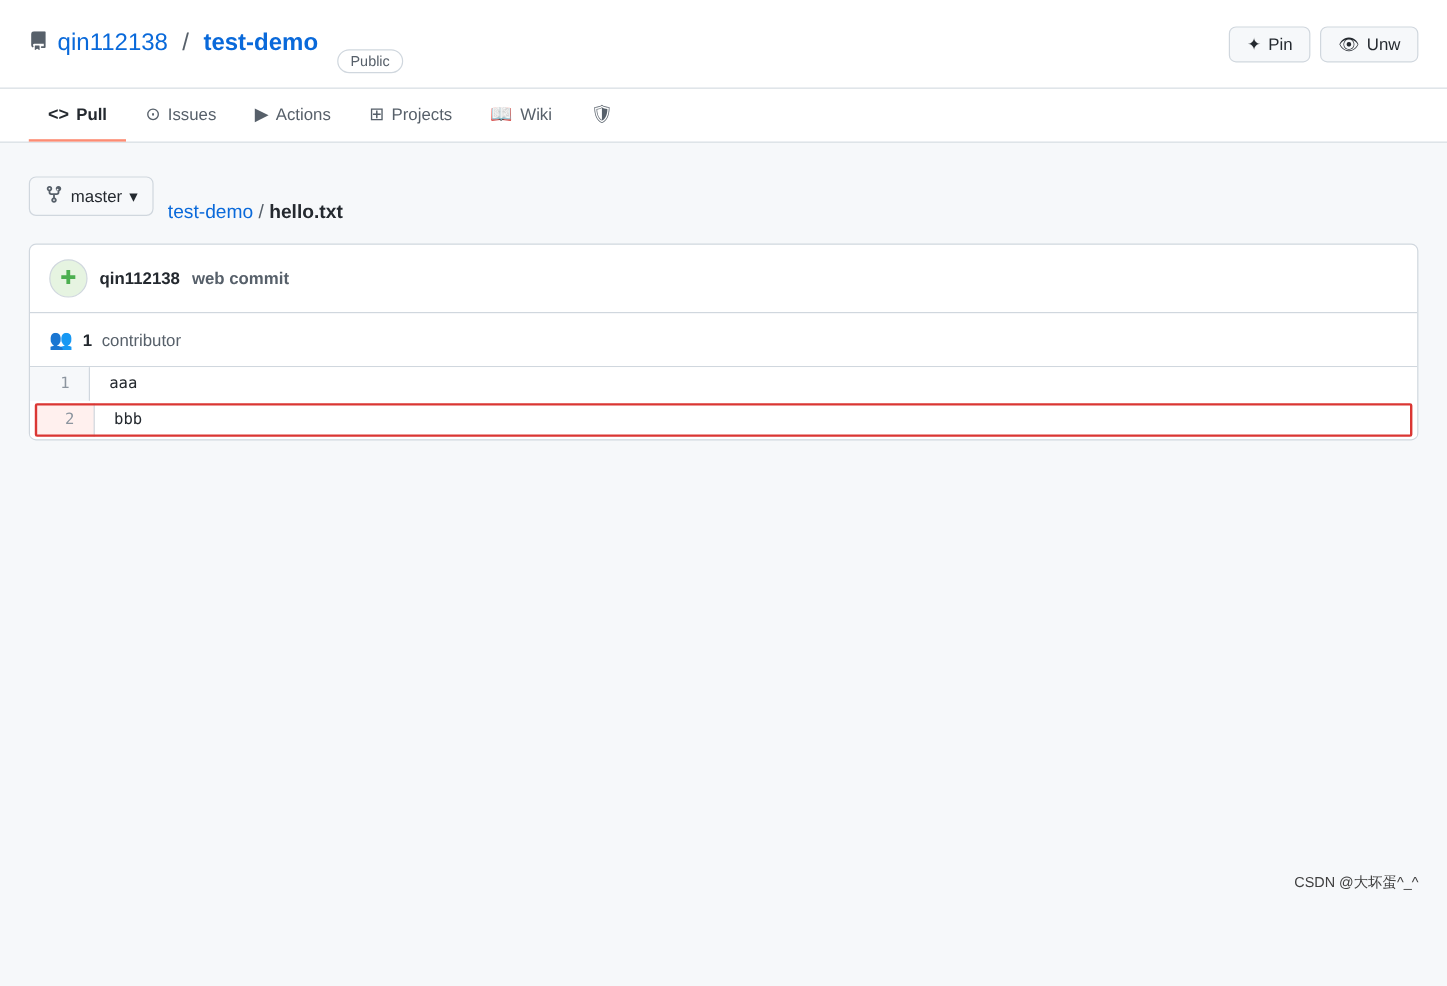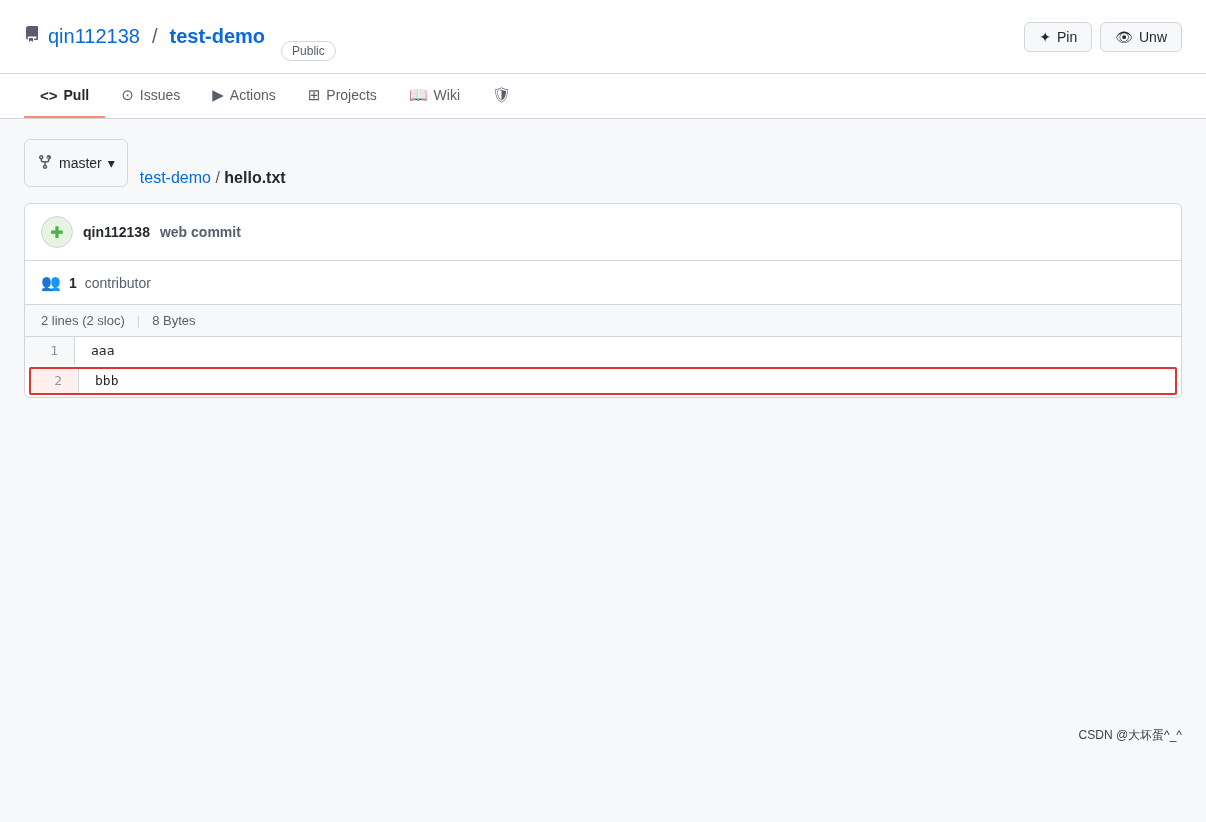--- a/index.html
+++ b/index.html
@@ -112,20 +112,21 @@
     }
 
     .main-content {
       padding: 20px 24px;
       background: #f6f8fa;
       min-height: 600px;
     }
 
     .breadcrumb-row {
       display: flex;
+      align-items: center;
       gap: 12px;
       margin-bottom: 16px;
     }
 
     .branch-selector {
       display: flex;
       align-items: center;
       gap: 6px;
       padding: 6px 12px;
       border: 1px solid #d0d7de;
@@ -355,25 +356,20 @@
       <span class="commit-author">qin112138</span>
       <span class="commit-message">web commit</span>
     </div>
 
     <div class="contributor-row">
       <span class="contributor-icon">👥</span>
       <span class="contributor-count">1</span>
       <span>contributor</span>
     </div>
 
-    <div class="file-meta-bar">
-      <span>2 lines (2 sloc)</span>
-      <span class="file-meta-divider">|</span>
-      <span>8 Bytes</span>
-    </div>
 
     <div class="file-content">
       <div class="code-line">
         <span class="line-number">1</span>
         <span class="line-content">aaa</span>
       </div>
       <div class="code-line highlighted">
         <span class="line-number">2</span>
         <span class="line-content">bbb</span>
       </div>

